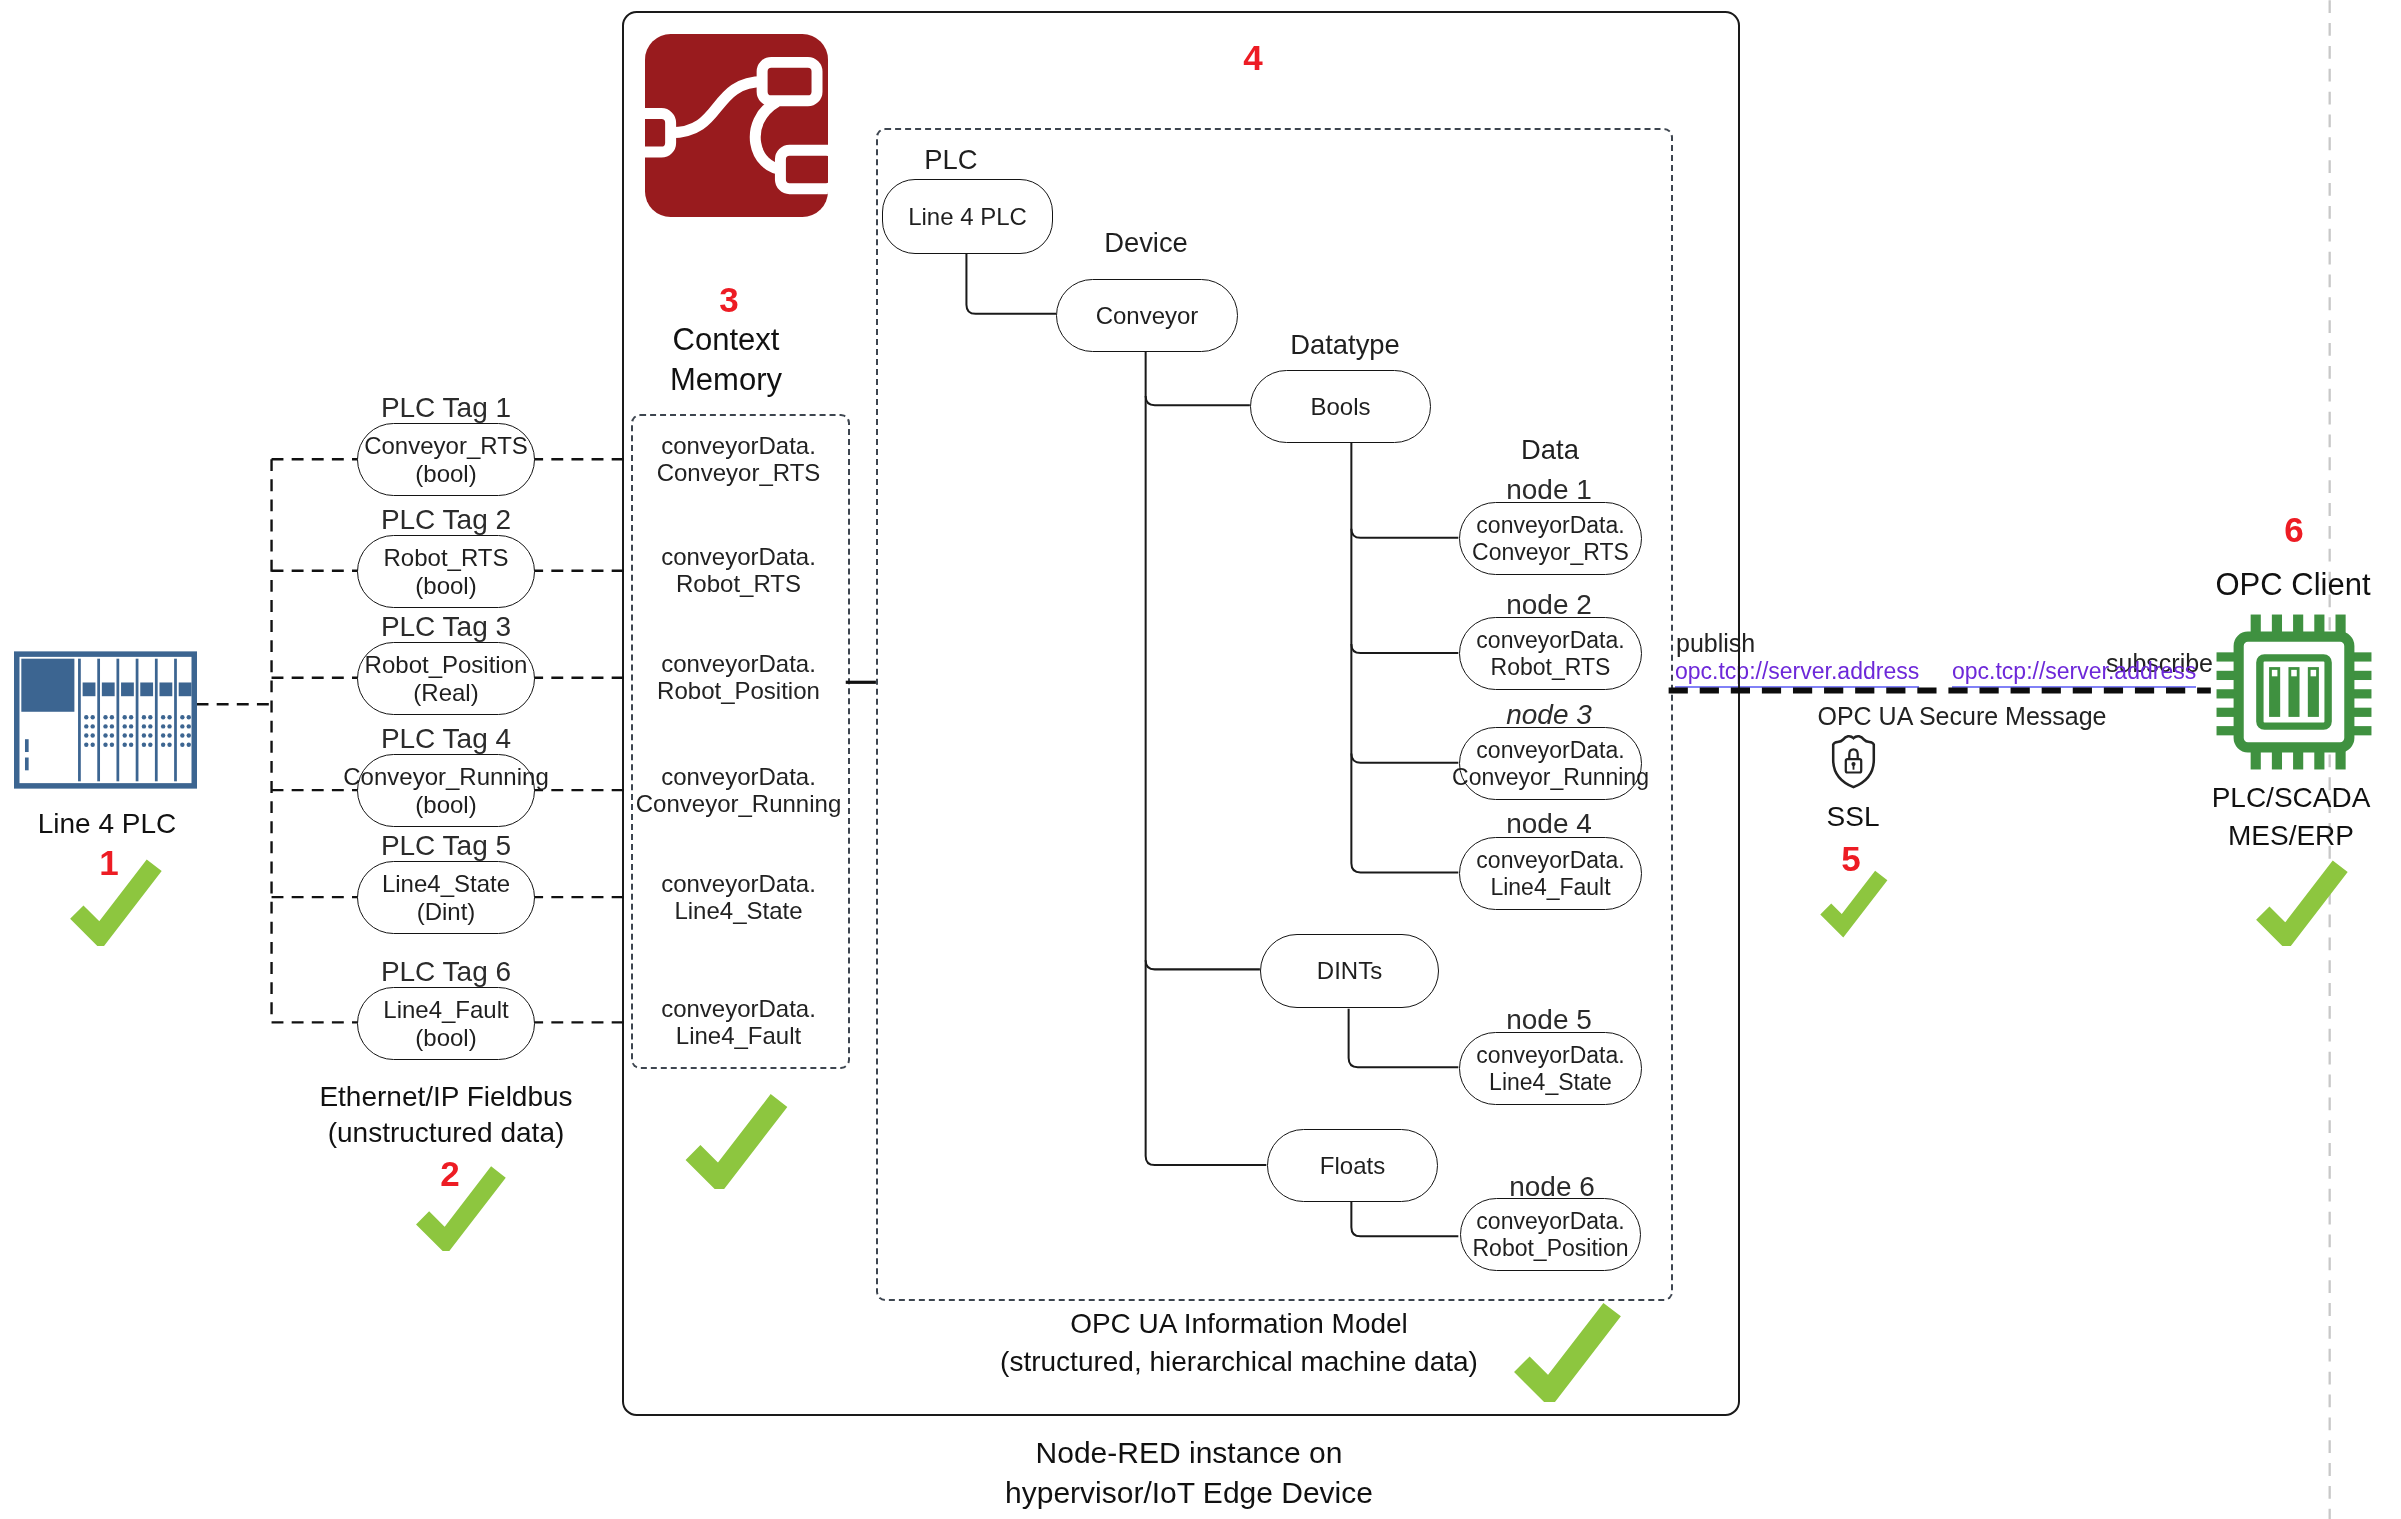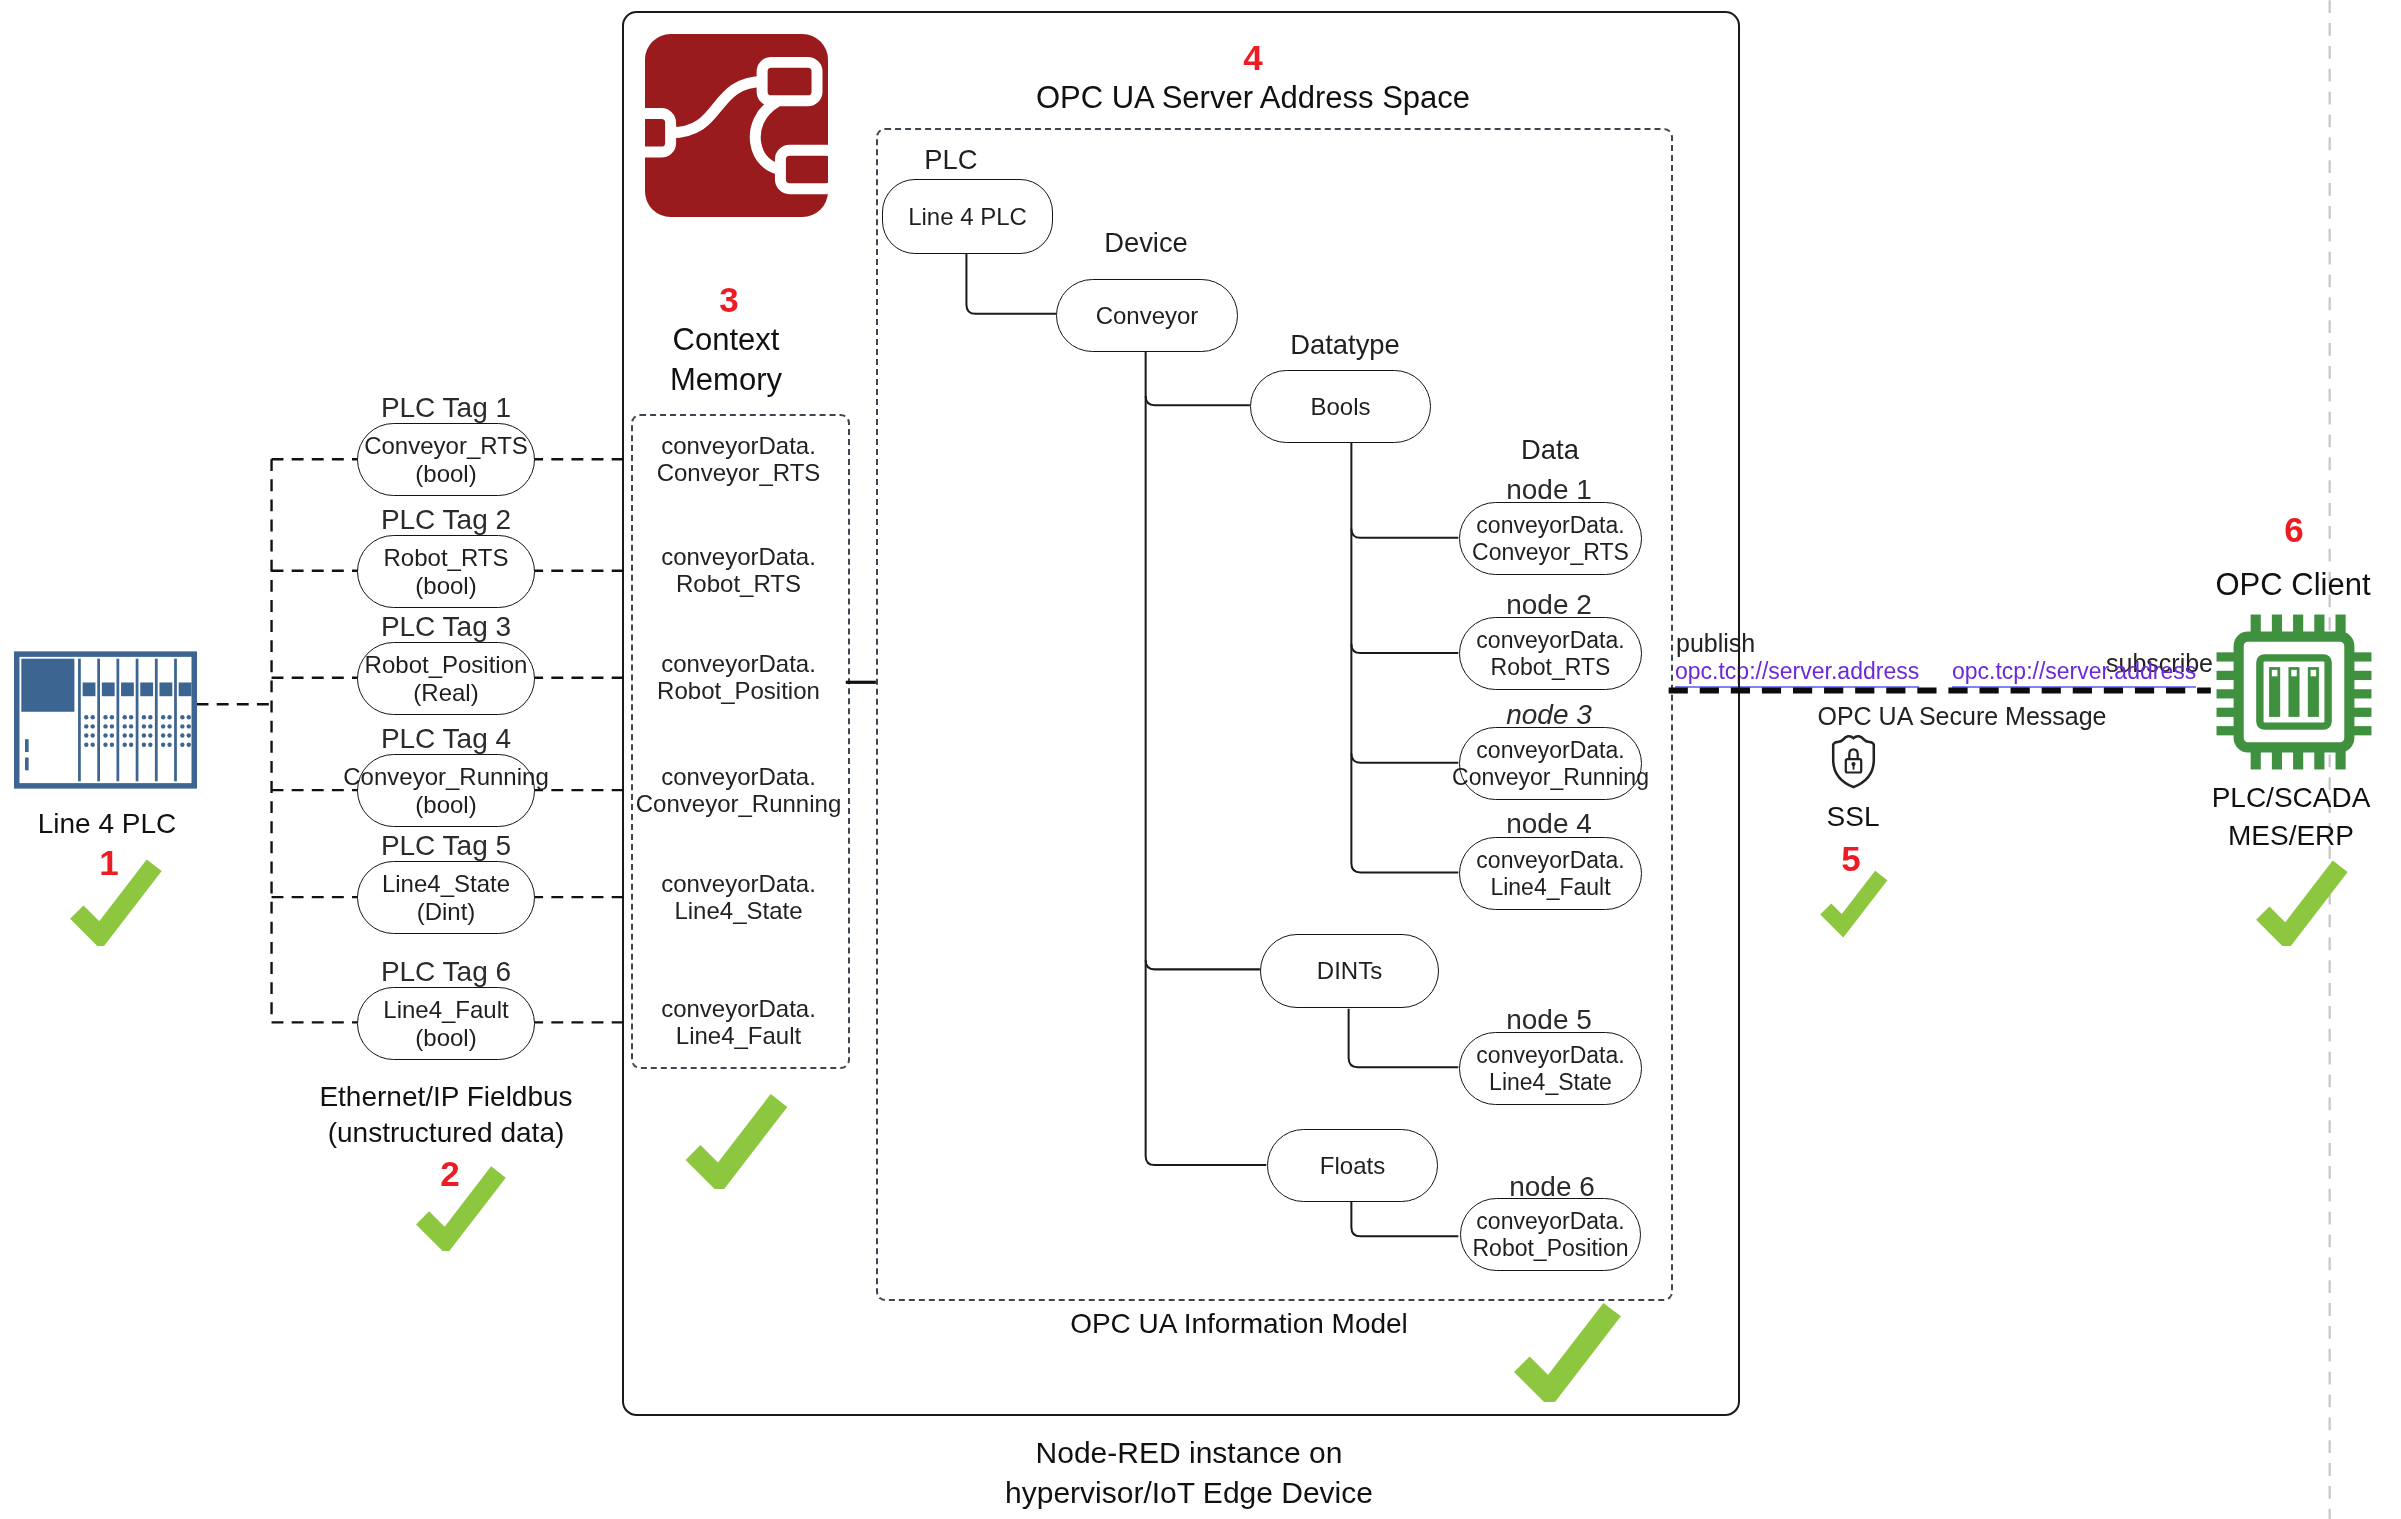--- a/index.html
+++ b/index.html
@@ -229,21 +229,20 @@
   </div>
   <div class="ctxentry" style="left:631px;top:995px;">
     <span>conveyorData.</span><br>
     <span>Line4_Fault</span>
   </div>
   <svg class="icon" style="left:681px;top:1088px;" width="110" height="101" viewBox="0 0 110 100">
     <path d="M12 64 L38 90 L98 12" stroke="#8dc63f" stroke-width="21" fill="none"></path>
   </svg>
 
   <div class="stepnum ctr" style="left:1253px;top:38px;">4</div>
-  <div class="bigtitle ctr" style="left:1253px;top:80px;">OPC UA Server Address Space</div>
 
   <div class="seclabel ctr" style="left:951px;top:144px;">PLC</div>
   <div class="stadium" style="left:882px;top:179px;width:169px;height:73px;border-radius:33px;">
     <span>Line 4 PLC</span>
   </div>
 
   <div class="seclabel ctr" style="left:1146px;top:227px;">Device</div>
   <div class="stadium" style="left:1056px;top:279px;width:180px;height:71px;">
     <span>Conveyor</span>
   </div>
@@ -286,20 +285,21 @@
     <span>conveyorData.</span>
     <span>Line4_State</span>
   </div>
   <div class="taglabel ctr" style="left:1552px;top:1171px;">node 6</div>
   <div class="stadium" style="left:1460px;top:1198px;width:179px;height:71px;font-size:23px;line-height:26.5px;">
     <span>conveyorData.</span>
     <span>Robot_Position</span>
   </div>
 
   <div class="caption ctr" style="left:1239px;top:1308px;">OPC UA Information Model</div>
+  <div class="caption ctr" style="left:1239px;top:1346px;">(structured, hierarchical machine data)</div>
   <svg class="icon" style="left:1502px;top:1297px;" width="130" height="105" viewBox="0 0 110 100">
     <path d="M12 64 L38 90 L98 12" stroke="#8dc63f" stroke-width="21" fill="none"></path>
   </svg>
 
   <div class="bigtitle ctr" style="left:1189px;top:1436px;font-size:30px;">Node-RED instance on</div>
   <div class="bigtitle ctr" style="left:1189px;top:1476px;font-size:30px;">hypervisor/IoT Edge Device</div>
 
   <div class="abs plain27" style="left:1676px;top:629px;">publish</div>
   <div class="abs linktext" style="left:1675px;top:658px;">opc.tcp://server.address</div>
   <div class="abs plain27" style="left:2106px;top:649px;">subscribe</div>

